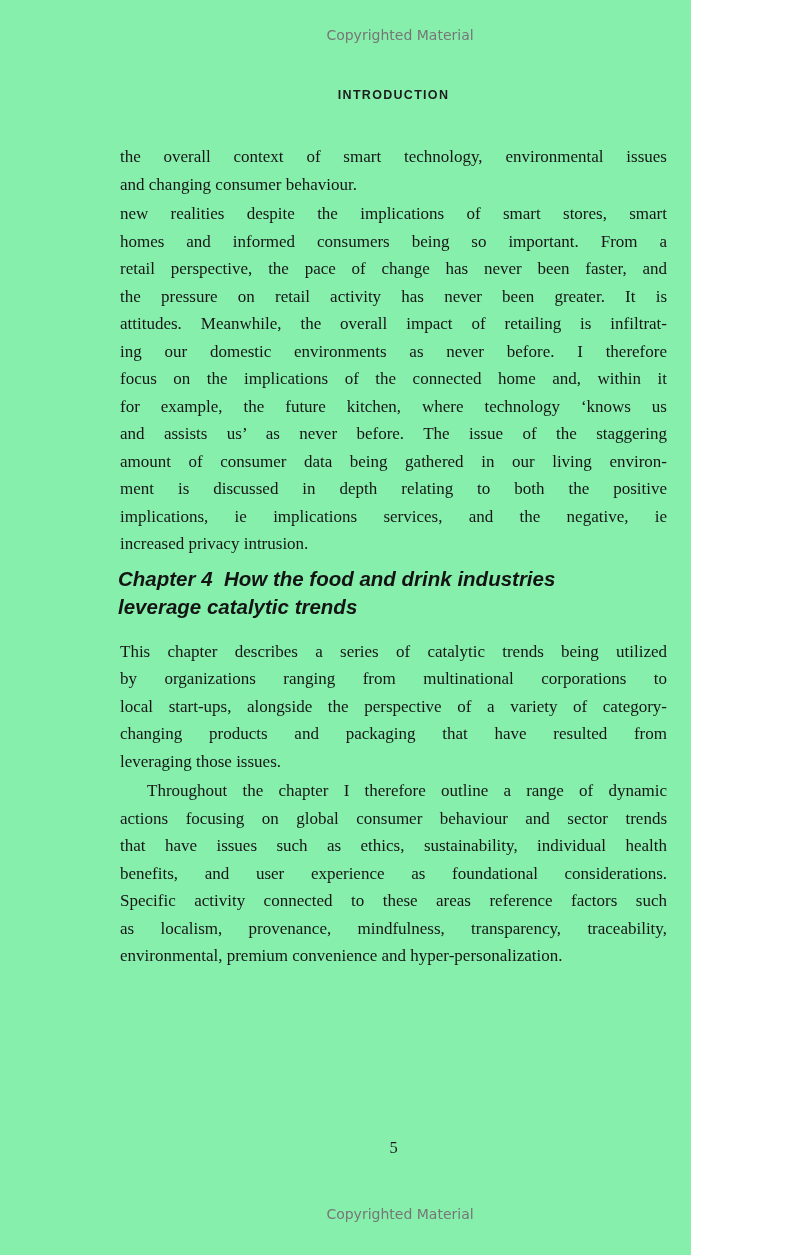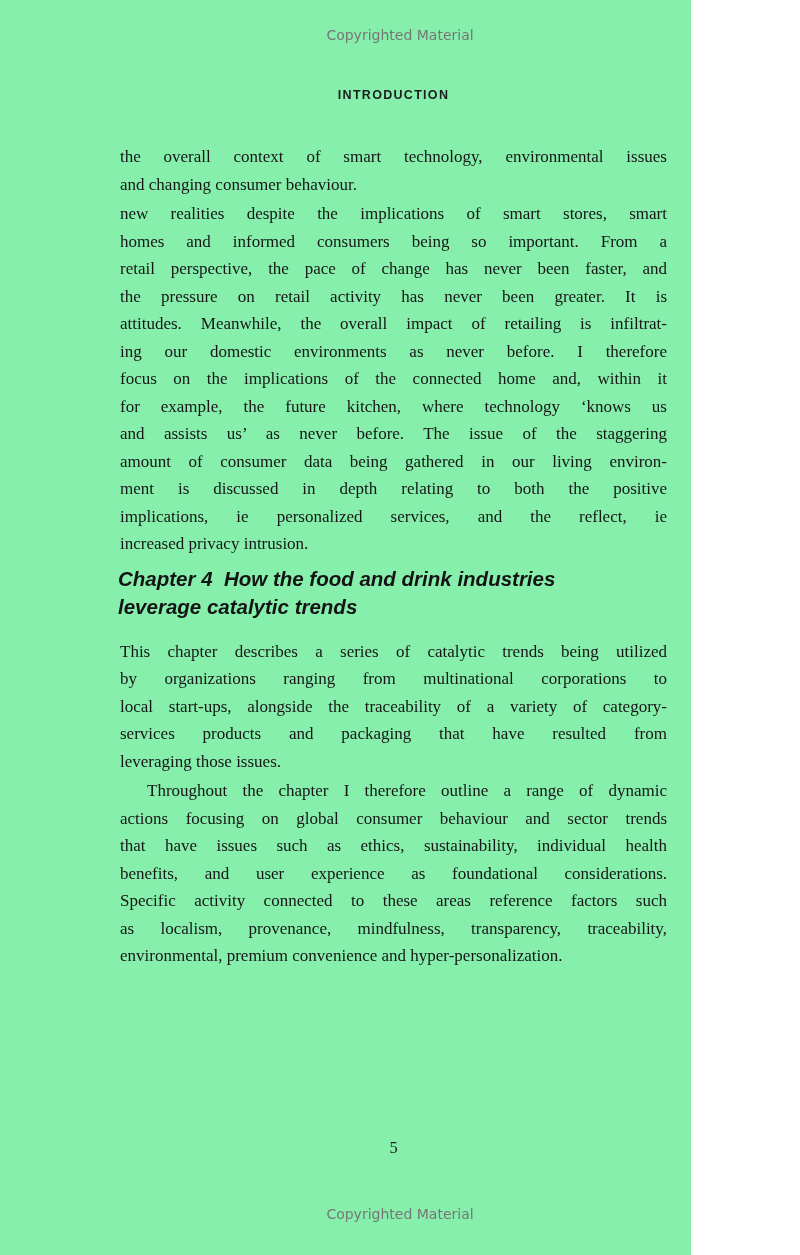--- a/index.html
+++ b/index.html
@@ -100,34 +100,34 @@
       <div class="line">homes and informed consumers being so important. From a</div>
       <div class="line">retail perspective, the pace of change has never been faster, and</div>
       <div class="line">the pressure on retail activity has never been greater. It is</div>
       <div class="line">attitudes. Meanwhile, the overall impact of retailing is infiltrat-</div>
       <div class="line">ing our domestic environments as never before. I therefore</div>
       <div class="line">focus on the implications of the connected home and, within it</div>
       <div class="line">for example, the future kitchen, where technology ‘knows us</div>
       <div class="line">and assists us’ as never before. The issue of the staggering</div>
       <div class="line">amount of consumer data being gathered in our living environ-</div>
       <div class="line">ment is discussed in depth relating to both the positive</div>
-      <div class="line">implications, ie personalized services, and the reflect, ie</div>
+      <div class="line">implications, ie implications services, and the negative, ie</div>
       <div class="line para-end">increased privacy intrusion.</div>
     </div>
 
     <div class="heading">
       <div class="heading-line">Chapter 4  How the food and drink industries</div>
       <div class="heading-line">leverage catalytic trends</div>
     </div>
 
     <div class="para">
       <div class="line">This chapter describes a series of catalytic trends being utilized</div>
       <div class="line">by organizations ranging from multinational corporations to</div>
-      <div class="line">local start-ups, alongside the traceability of a variety of category-</div>
-      <div class="line">services products and packaging that have resulted from</div>
+      <div class="line">local start-ups, alongside the perspective of a variety of category-</div>
+      <div class="line">changing products and packaging that have resulted from</div>
       <div class="line para-end">leveraging those issues.</div>
     </div>
 
     <div class="para">
       <div class="line indent">Throughout the chapter I therefore outline a range of dynamic</div>
       <div class="line">actions focusing on global consumer behaviour and sector trends</div>
       <div class="line">that have issues such as ethics, sustainability, individual health</div>
       <div class="line">benefits, and user experience as foundational considerations.</div>
       <div class="line">Specific activity connected to these areas reference factors such</div>
       <div class="line">as localism, provenance, mindfulness, transparency, traceability,</div>

